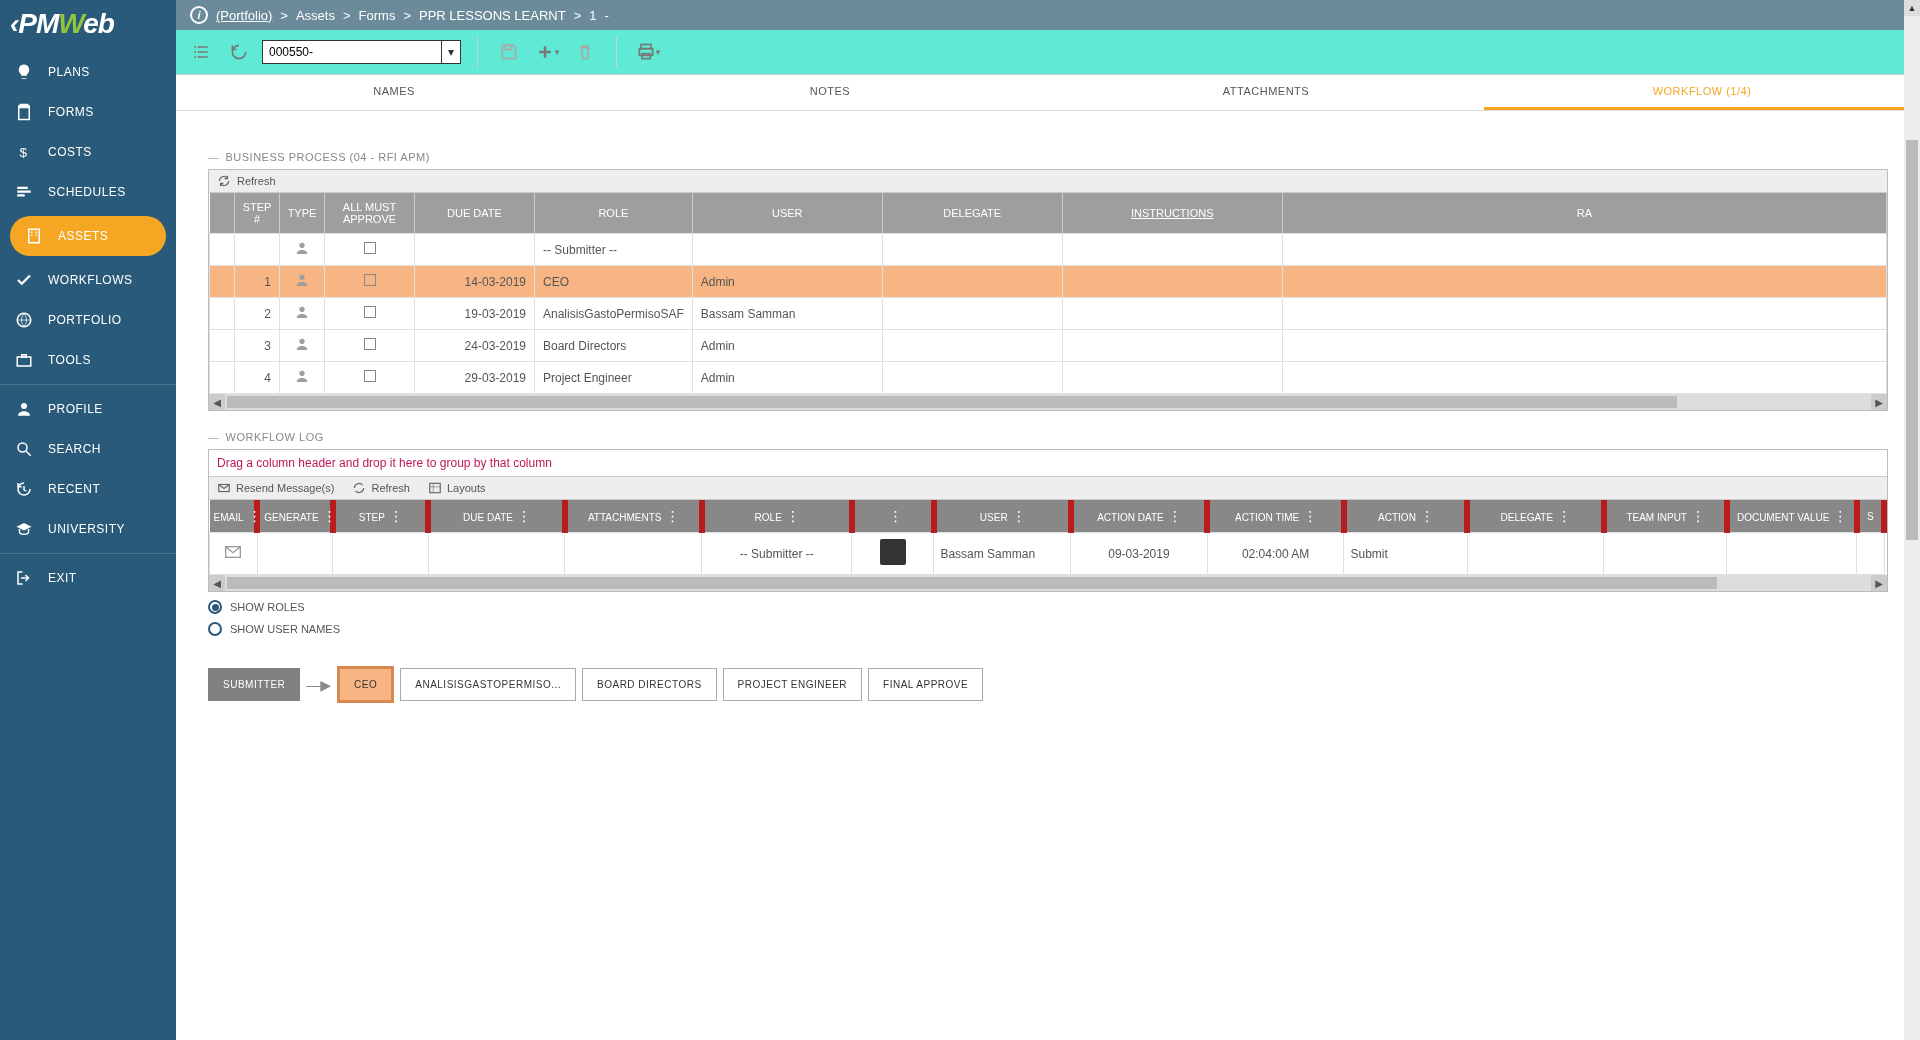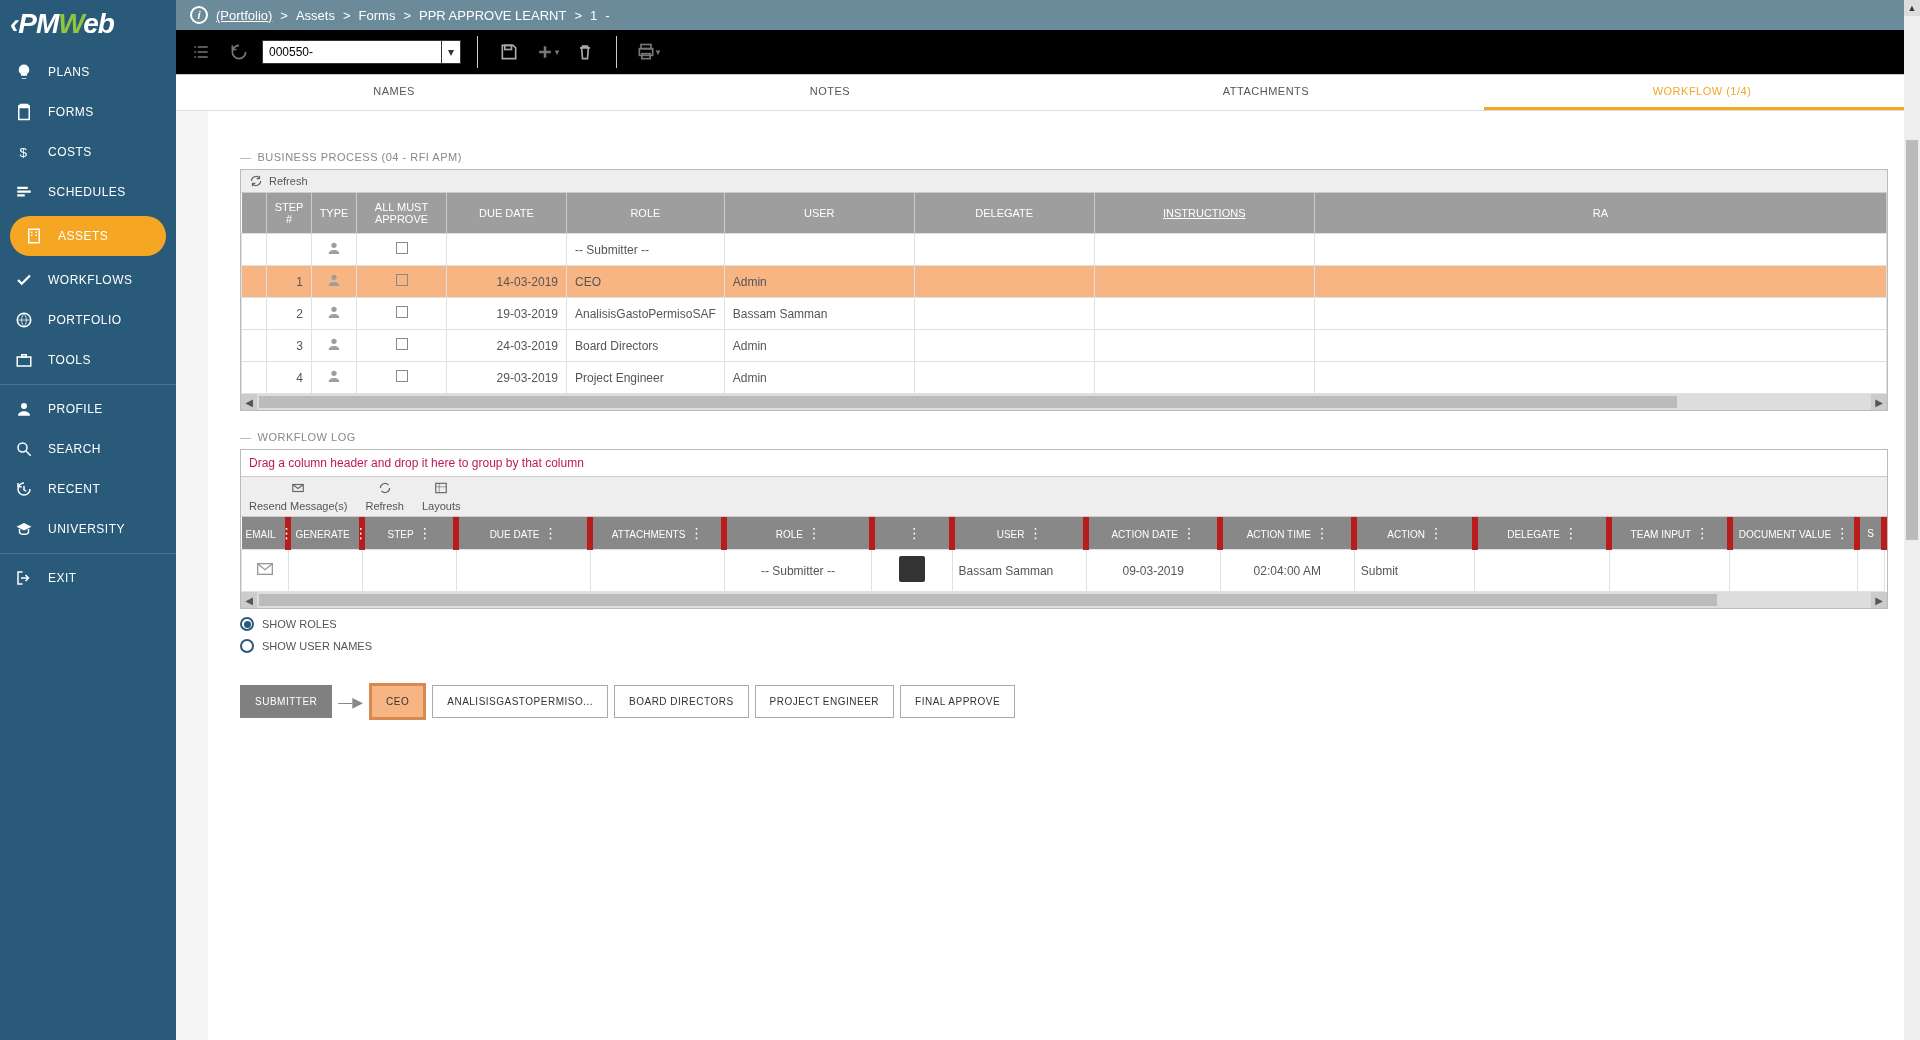--- a/index.html
+++ b/index.html
@@ -19,35 +19,35 @@
 
 
 .main { flex: 1; display: flex; flex-direction: column; min-width: 0; }
 
 
 .breadcrumb-bar { background: #6b8a9a; color: #fff; padding: 6px 14px; display: flex; align-items: center; gap: 8px; font-size: 13px; }
 .breadcrumb-bar .info-icon { width:18px; height:18px; border:2px solid #fff; border-radius:50%; display:inline-flex; align-items:center; justify-content:center; font-style:italic; font-weight:bold; font-size:11px;}
 .breadcrumb-bar a { color:#fff; text-decoration: underline; }
 
 
-.toolbar { background: #000000; border-bottom: 1px solid #ccc; padding: 6px 10px; display: flex; align-items: center; gap: 8px; }
+.toolbar { background: #5eead4; border-bottom: 1px solid #ccc; padding: 6px 10px; display: flex; align-items: center; gap: 8px; }
 .toolbar .sep { width:1px; height:32px; background:#ccc; margin:0 8px; }
 .toolbar-btn { width:30px; height:30px; display:inline-flex; align-items:center; justify-content:center; cursor:pointer; color:#666; }
 .toolbar-btn svg { width:20px; height:20px; fill:#888; }
 .record-select { display:flex; align-items:center; }
 .record-select input { border:1px solid #333; padding:4px 6px; width:180px; font-size:12px; }
 .record-select .dd { border:1px solid #333; border-left:none; padding:4px 6px; background:#fff; cursor:pointer; }
 
 
 .tabs { display:flex; border-bottom:1px solid #ddd; background:#fff; }
 .tab { flex:1; text-align:center; padding:10px 0; font-size:11px; letter-spacing:0.5px; color:#555; cursor:pointer; }
 .tab.active { color:#f5a623; border-bottom:3px solid #f5a623; }
 
 
-.content { flex:1; overflow-y:auto; padding: 20px 32px 40px; background:#fff;margin-left:32px; }
+.content { flex:1; overflow-y:auto; padding: 20px 32px 40px; background:#fff; }
 
 .section-header { font-size:11px; color:#888; letter-spacing:0.5px; margin: 20px 0 6px; display:flex; align-items:center; gap:6px;}
 .section-header::before { content:"—"; color:#aaa; }
 
 
 .bp-wrap { border:1px solid #bbb; }
 .bp-toolbar { background:#eee; border-bottom:1px solid #ccc; padding:4px 8px; display:flex; align-items:center; gap:6px; font-size:11px; color:#555;}
 .bp-toolbar svg { width:14px; height:14px; fill:#666; }
 .bp-table { width:100%; border-collapse:collapse; }
 .bp-table th { background:#9e9e9e; color:#fff; font-weight:normal; font-size:11px; padding:8px 6px; border-right:1px solid #ccc; text-align:center; }
@@ -63,21 +63,21 @@
 .hscroll { height:16px; background:#ddd; position:relative; }
 .hscroll .thumb { position:absolute; left:18px; right:210px; top:2px; bottom:2px; background:#bbb; }
 .hscroll .arrow { position:absolute; top:0; bottom:0; width:16px; background:#ccc; display:flex; align-items:center; justify-content:center; font-size:10px; color:#555;}
 .hscroll .arrow.l { left:0; }
 .hscroll .arrow.r { right:0; }
 
 
 .wl-wrap { border:1px solid #bbb; }
 .wl-group { background:#fff; border-bottom:1px solid #ccc; padding:6px 8px; font-size:12px; color:#be185d; }
 .wl-toolbar { background:#eee; border-bottom:1px solid #ccc; padding:4px 8px; display:flex; align-items:center; gap:18px; font-size:11px; color:#555;}
-.wl-toolbar span { display:flex; align-items:center; gap:5px;flex-direction:column;}
+.wl-toolbar span { display:flex; align-items:center; gap:5px;}
 .wl-toolbar svg { width:14px; height:14px; fill:#666; }
 .wl-table { width:100%; border-collapse:collapse; table-layout:fixed; }
 .wl-table th { background:#888; color:#fff; font-weight:normal; font-size:10px; padding:8px 4px; border-right:6px solid #b91c1c; text-align:center; position:relative; }
 .wl-table th .dots { font-size:14px; letter-spacing:-1px; margin-left:4px;}
 .wl-table td { border:1px solid #e0e0e0; padding:6px; font-size:12px; color:#555; text-align:left; overflow:hidden; white-space:nowrap;}
 .wl-table td.center { text-align:center; }
 .avatar { width:26px; height:26px; background:#333; display:inline-block; border-radius:2px; }
 
 
 .radio-row { display:flex; align-items:center; gap:8px; margin:8px 0; font-size:11px; color:#555; }
@@ -229,21 +229,21 @@
 
   <div class="main">
     <div class="breadcrumb-bar">
       <span class="info-icon">i</span>
       <a>(Portfolio)</a>
       <span>&gt;</span>
       <span>Assets</span>
       <span>&gt;</span>
       <span>Forms</span>
       <span>&gt;</span>
-      <span>PPR APPROVE LEARNT</span>
+      <span>PPR LESSONS LEARNT</span>
       <span>&gt;</span>
       <span>1</span>
       <span>-</span>
     </div>
 
     <div class="toolbar">
       <span class="toolbar-btn">
           <svg viewBox="0 0 24 24">
             <path d="M4 6h2M4 12h2M4 18h2M8 6h12M8 12h12M8 18h12" stroke="#777" stroke-width="2"></path>
           </svg>

